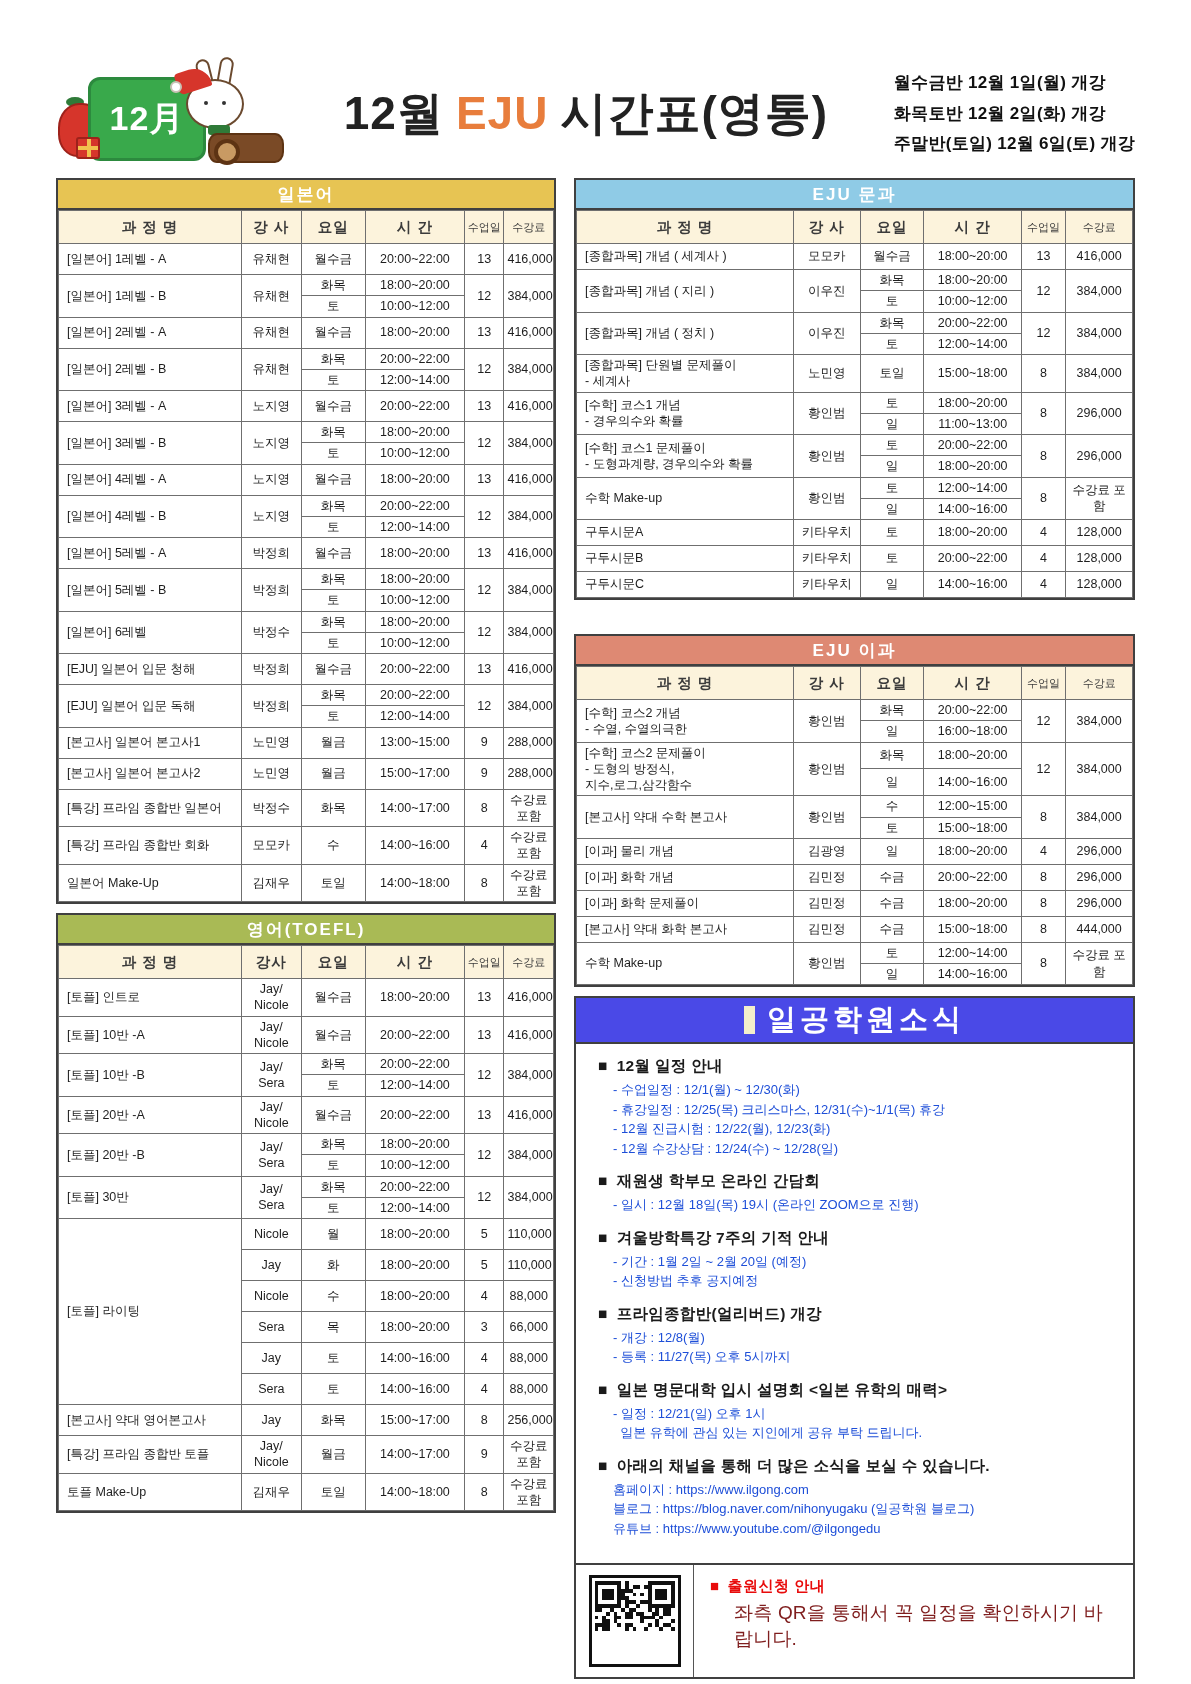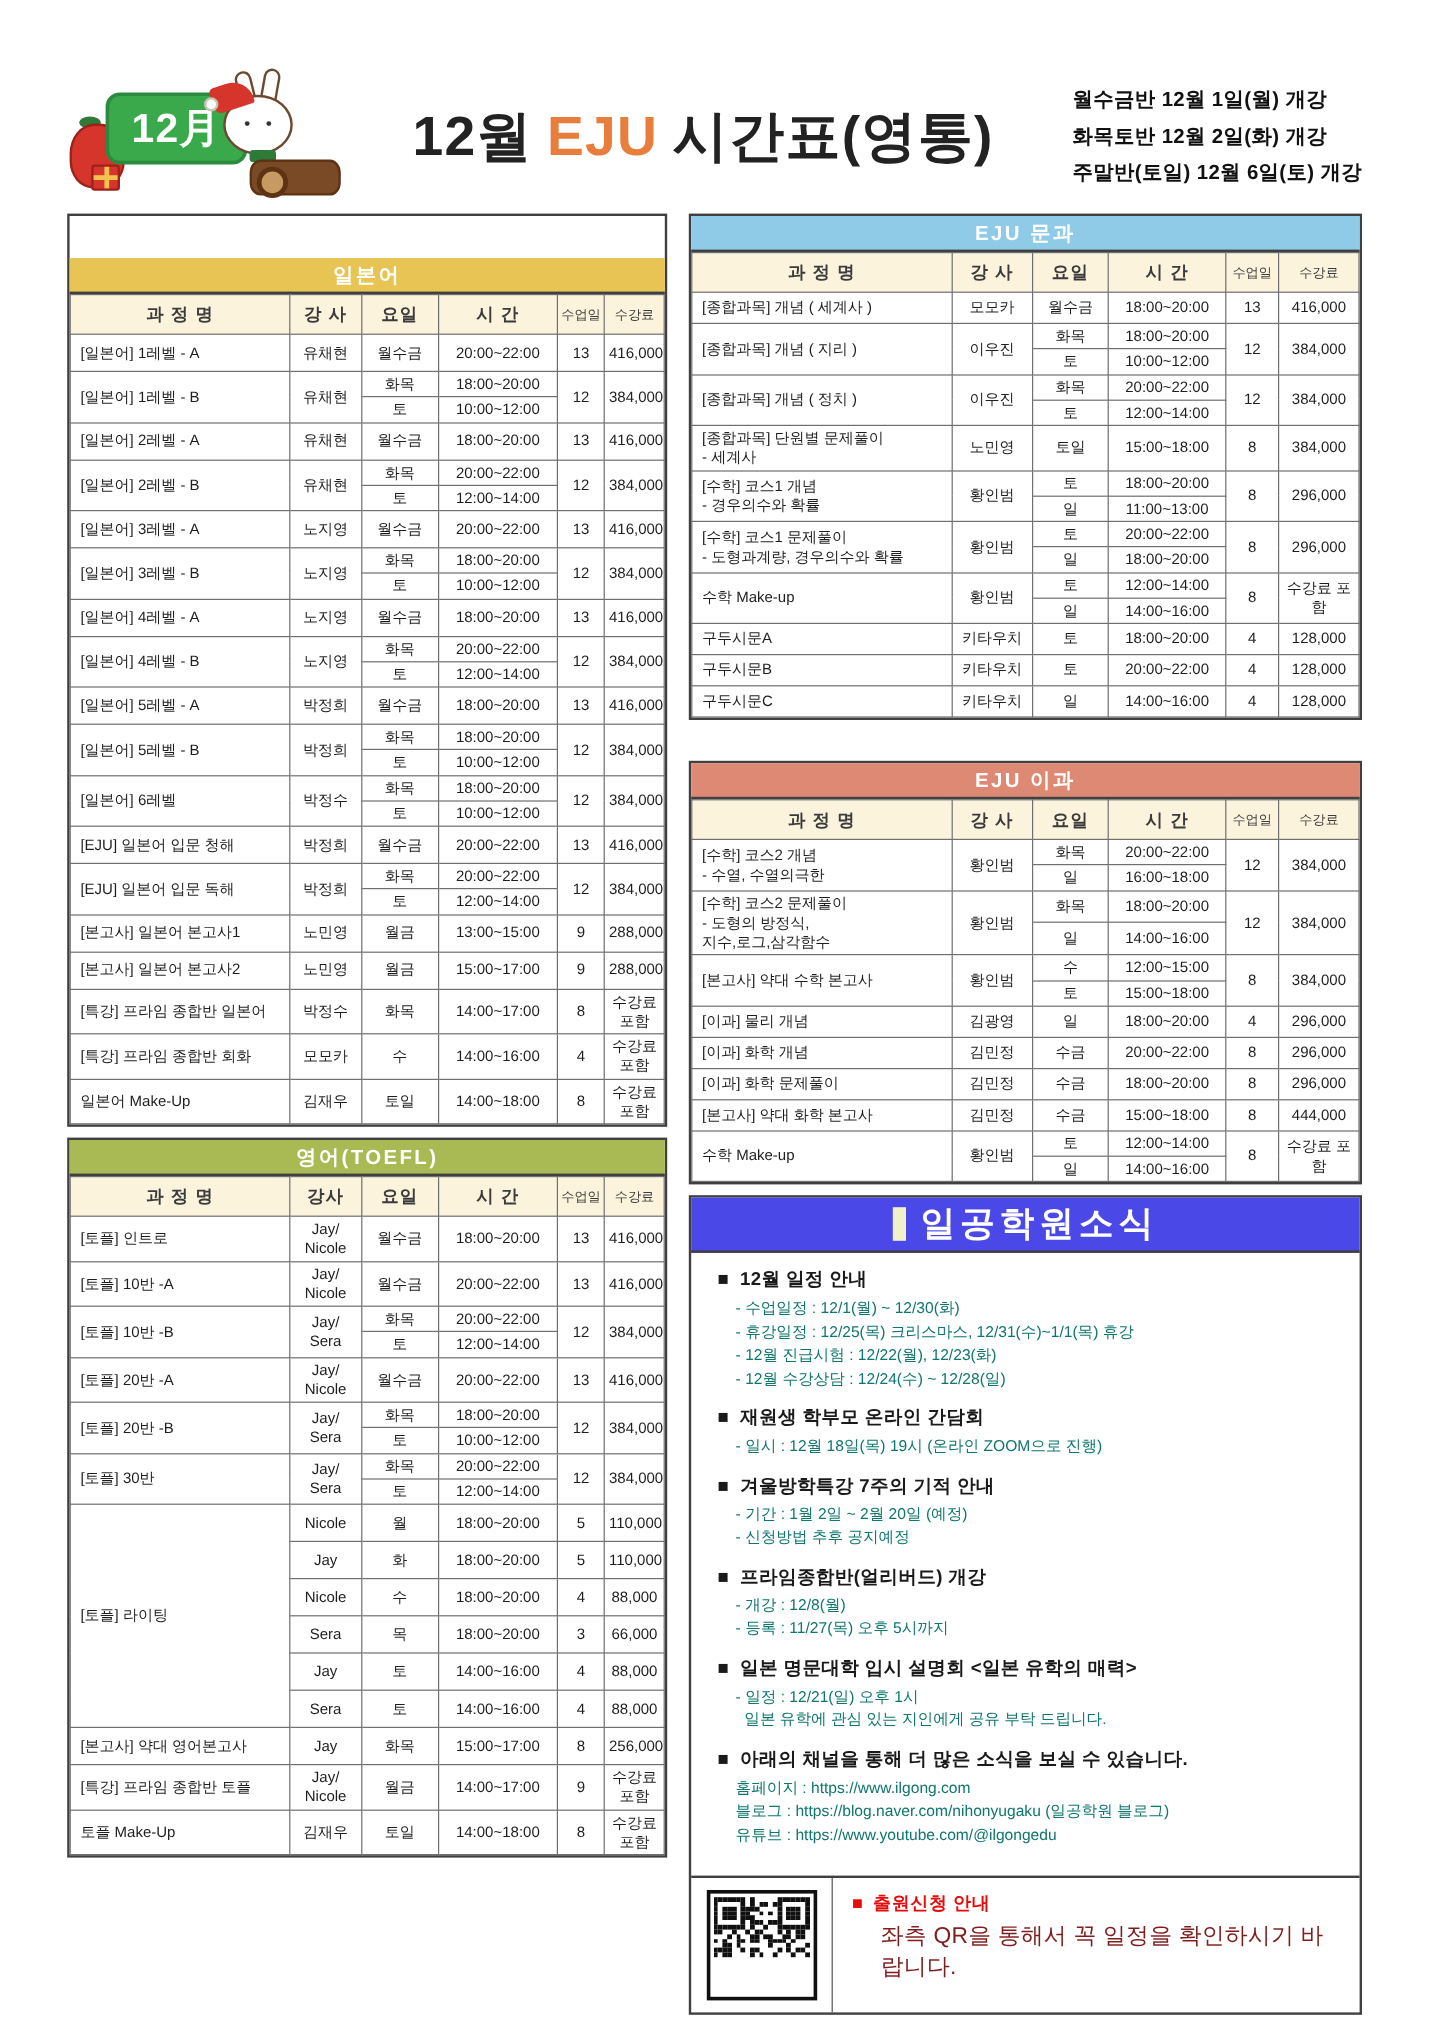--- a/index.html
+++ b/index.html
@@ -5,21 +5,21 @@
 *{margin:0;padding:0;box-sizing:border-box}
 html,body{background:#fff}
 body{width:1191px;height:1684px;font-family:"Liberation Sans","DejaVu Sans",sans-serif;color:#222;position:relative}
 .page{width:1191px;height:1684px;padding:62px 56px 0;position:relative;overflow:hidden}
 
 
 .hdr{display:flex;align-items:center;height:104px;margin-bottom:12px}
 .illus{position:relative;width:232px;height:102px;flex:0 0 auto}
 .illus .sack{position:absolute;left:2px;top:40px;width:46px;height:54px;background:#d6352b;border:2px solid #9e221b;border-radius:46% 46% 42% 42%}
 .illus .holly{position:absolute;left:10px;top:34px;width:18px;height:10px;background:#2f7a38;border-radius:50% 50% 50% 50%}
-.illus .green{position:absolute;left:32px;top:14px;width:118px;height:60px;background:#39a94b;border:3px solid #2c8a3e;border-radius:12px;display:flex;align-items:center;justify-content:center}
+.illus .green{position:absolute;left:32px;top:14px;width:118px;height:84px;background:#39a94b;border:3px solid #2c8a3e;border-radius:12px;display:flex;align-items:center;justify-content:center}
 .illus .green .m12{color:#fff;font-size:34px;font-weight:800;letter-spacing:1px}
 .illus .ear1,.illus .ear2{position:absolute;width:14px;height:34px;background:#fff;border:2px solid #6b4a2f;border-radius:8px}
 .illus .ear1{left:142px;top:-4px;transform:rotate(-14deg)}
 .illus .ear2{left:162px;top:-6px;transform:rotate(10deg)}
 .illus .bunny{position:absolute;left:130px;top:16px;width:58px;height:50px;background:#fff;border:2px solid #6b4a2f;border-radius:50%}
 .illus .eye1,.illus .eye2{position:absolute;width:4px;height:4px;background:#333;border-radius:50%;top:38px}
 .illus .eye1{left:148px}.illus .eye2{left:166px}
 .illus .hat{position:absolute;left:120px;top:6px;width:34px;height:22px;background:#d6352b;border-radius:4px 18px 2px 6px;transform:rotate(-18deg)}
 .illus .pom{position:absolute;left:114px;top:18px;width:12px;height:12px;background:#fff;border:2px solid #c9c2b5;border-radius:50%}
 .illus .bow{position:absolute;left:152px;top:62px;width:22px;height:10px;background:#2f7a38;border-radius:3px}
@@ -55,21 +55,21 @@
 
 
 .news{border:2px solid #404040;background:#fff}
 .news-head{height:46px;background:#4a49e7;display:flex;align-items:center;justify-content:center;border-bottom:2px solid #404040}
 .news-head .bar{width:11px;height:28px;background:#f3eecb;margin-right:12px}
 .news-head .txt{color:#fff;font-size:29px;font-weight:800;letter-spacing:4px}
 .news-body{padding:12px 20px 12px 22px}
 .news-sec{margin-bottom:13px}
 .news-title{font-size:15.5px;font-weight:700;color:#1a1a1a;margin-bottom:3px;letter-spacing:.3px}
 .news-title .bullet{margin-right:9px}
-.news-line{font-size:13px;line-height:1.5;color:#0f766e;padding-left:15px;white-space:pre-wrap}
+.news-line{font-size:13px;line-height:1.5;color:#1d4ed8;padding-left:15px;white-space:pre-wrap}
 .qr-row{display:flex;border-top:2px solid #404040;align-items:stretch}
 .qr-cell{flex:0 0 118px;border-right:1px solid #555;display:flex;align-items:flex-start;justify-content:center;padding:10px 8px}
 .qr{width:92px;height:92px;border:3px solid #101010;padding:3px;display:grid;grid-template-columns:repeat(21,1fr);grid-template-rows:repeat(21,1fr);background:#fff}
 .qr i{display:block}
 .qr i.on{background:#101010}
 .qr-text{flex:1;padding:12px 16px 20px}
 .qr-title{color:#e80b0b;font-weight:700;font-size:15px;letter-spacing:.5px}
 .qr-title .bullet{margin-right:8px}
 .qr-desc{font-size:19px;color:#7f1d1d;margin-top:4px;padding-left:24px;letter-spacing:.2px}
 </style>
@@ -102,21 +102,21 @@
     <div class="notices">
       <div>월수금반 12월 1일(월) 개강</div>
       <div>화목토반 12월 2일(화) 개강</div>
       <div>주말반(토일) 12월 6일(토) 개강</div>
     </div>
   </div>
 
   <div class="cols">
     <div class="col-l">
       <div class="sched">
-        <div class="band" style="background: rgb(231, 196, 83); margin-top: 35px;">
+        <div class="band" style="background: rgb(231, 196, 83);">
             <span class="band-title">일본어</span>
           </div>
         <table>
             <colgroup>
               <col class="c-course">
               <col class="c-teacher">
               <col class="c-day">
               <col class="c-time">
               <col class="c-days">
               <col class="c-fee">

